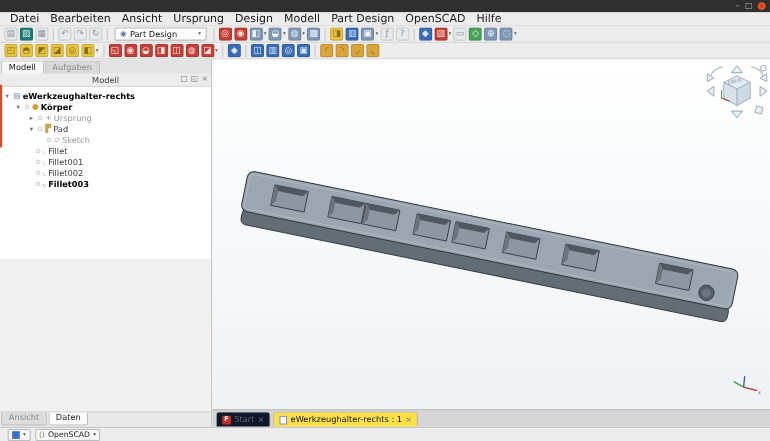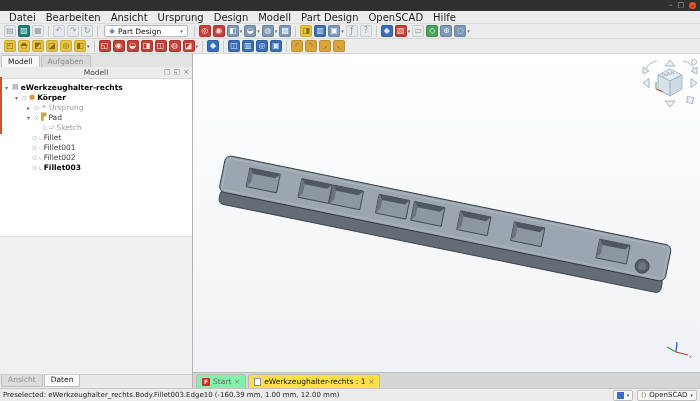--- a/index.html
+++ b/index.html
@@ -59,21 +59,21 @@
   .btab{font-size:7.5px;padding:0 6px 1px;border:1px solid #bdbdbd;border-top:none;border-radius:0 0 2px 2px;height:12px}
   .btab.active{background:#fbfbfb;color:#222}
   .btab.inactive{background:#dcdcdc;color:#8a8a8a}
 
   
   .viewport{flex:1;position:relative;background:linear-gradient(#ffffff,#eef1f4)}
   .vsvg{position:absolute;left:0;top:0;width:100%;height:calc(100% - 16px)}
   .doctabs{position:absolute;left:0;right:0;bottom:0;height:16px;background:#d6d6d6;border-top:1px solid #bdbdbd;display:flex;align-items:flex-end;padding-left:3px;gap:2px}
   .dtab{height:14px;display:flex;align-items:center;gap:3px;padding:0 5px;font-size:7.5px;border:1px solid #b9b9b9;border-bottom:none;border-radius:3px 3px 0 0}
   .dtab.active{background:#fde047;color:#111}
-  .dtab.inactive{background:#86efac;color:#666}
+  .dtab.inactive{background:#0f172a;color:#666}
   .flogo{width:8px;height:8px;background:#cc2b24;color:#fff;font-size:6px;font-weight:bold;display:flex;align-items:center;justify-content:center;border-radius:1px;flex:none}
   .dicon{width:7px;height:8px;background:#fff;border:1px solid #7d96b4;flex:none}
   .dclose{color:#777;font-size:7px}
 
   
   .statusbar{position:absolute;left:0;right:0;bottom:0;height:13px;background:#ececec;border-top:1px solid #c6c6c6;display:flex;align-items:center;padding:0 3px;font-size:7px;color:#1e1e1e}
   .smsg{flex:1;white-space:nowrap;overflow:hidden}
   .scombo{display:flex;align-items:center;gap:3px;border:1px solid #bdbdbd;background:#f7f7f7;border-radius:2px;height:11px;padding:0 3px;margin-left:4px;font-size:7px;flex:none}
   .swatch{width:7px;height:7px;background:#3b6ec9;flex:none}
   .sdd{font-size:5px;color:#555}
@@ -346,21 +346,20 @@
         <span class="dtab active">
           <span class="dicon"></span>
           <span>eWerkzeughalter-rechts : 1</span>
           <span class="dclose">×</span>
         </span>
       </div>
     </div>
   </div>
 
   <div class="statusbar">
-    <span class="smsg">Preselected: eWerkzeughalter_rechts.Body.Fillet003.Edge10 (-160.39 mm, 1.00 mm, 12.00 mm)</span>
     <span class="scombo">
       <span class="swatch"></span>
       <span class="sdd">▾</span>
     </span>
     <span class="scombo">
       <span class="oicon">()</span>
       <span>OpenSCAD</span>
       <span class="sdd">▾</span>
     </span>
   </div>

